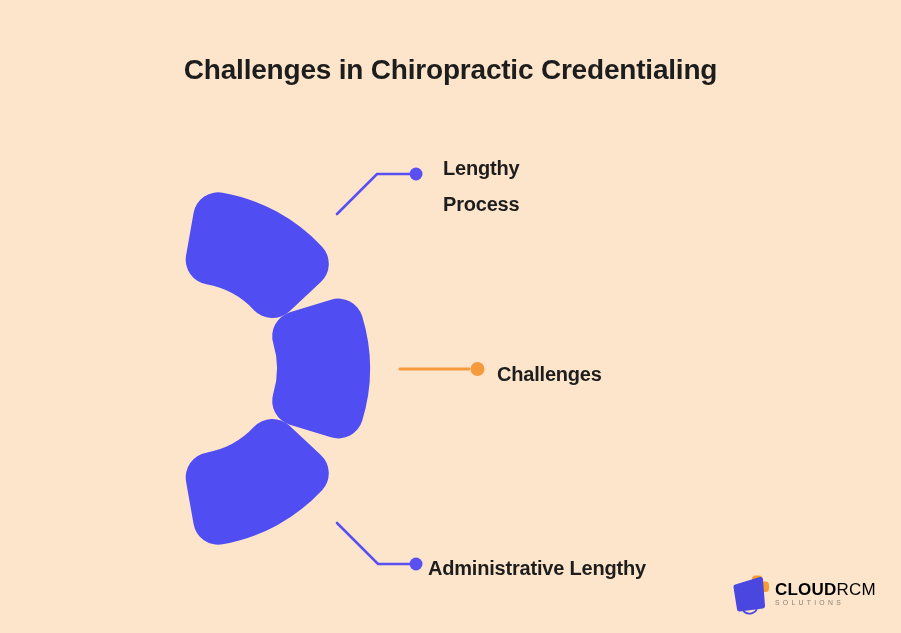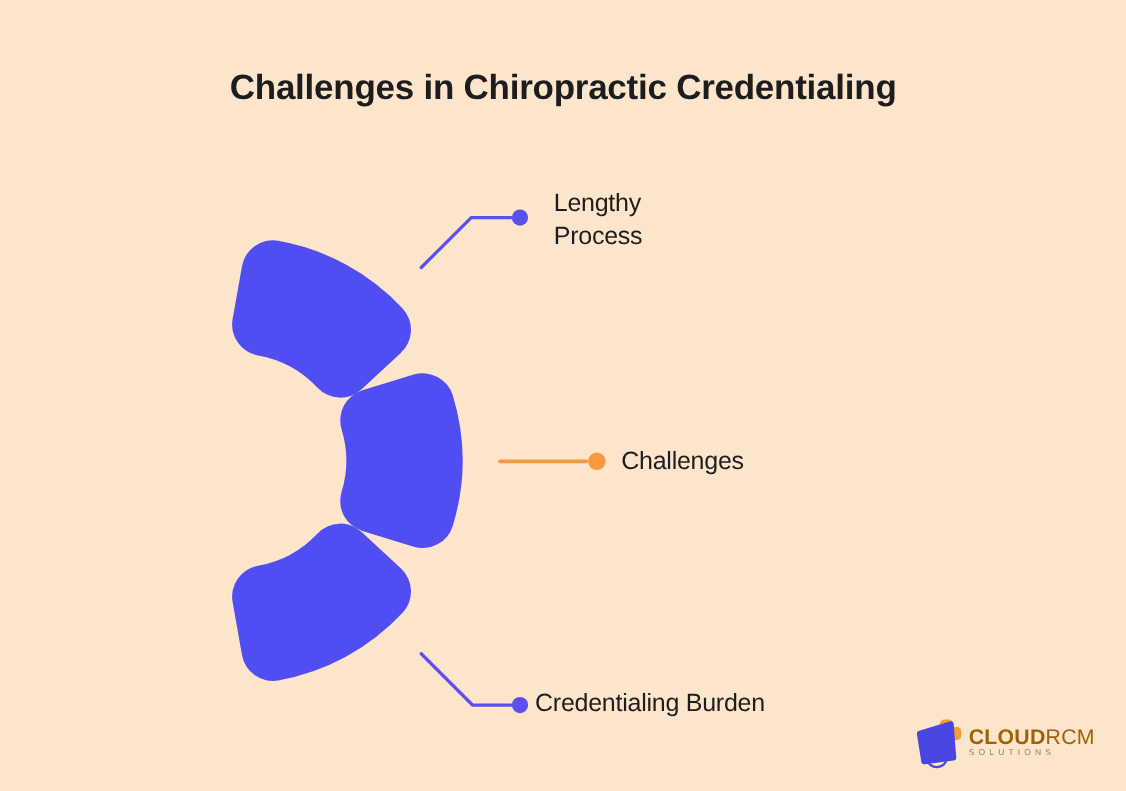--- a/index.html
+++ b/index.html
@@ -18,33 +18,33 @@
   }
   .figure-svg{position:absolute;left:0;top:0;width:901px;height:633px;}
   .seg{fill:#504DF2;stroke:#504DF2;stroke-width:50;stroke-linejoin:round;}
   .conn{fill:none;stroke-linecap:round;}
   .conn.blue{stroke:#5A50F2;stroke-width:2.6;}
   .conn.orange{stroke:#F79A3D;stroke-width:3;}
   .dot-blue{fill:#5A50F2;}
   .dot-orange{fill:#F79A3D;}
   .callout-label{
     position:absolute;
-    font-size:20px;font-weight:400;line-height:26px;
+    font-size:20px;font-weight:700;line-height:36px;
     letter-spacing:-0.2px;color:#1D1D1D;
   }
   .label-lengthy{left:443px;top:150px;width:120px;}
   .label-rejections{left:497px;top:356px;}
   .label-admin{left:428px;top:550px;}
   .logo{
     position:absolute;left:733px;top:575px;
     display:flex;align-items:flex-start;gap:5px;
   }
   .logo-icon{width:37px;height:42px;flex:0 0 auto;}
   .logo-text{padding-top:6px;}
-  .brand{font-size:17px;line-height:17px;color:#a16207;letter-spacing:0.2px;white-space:nowrap;}
+  .brand{font-size:17px;line-height:17px;color:#000000;letter-spacing:0.2px;white-space:nowrap;}
   .brand .b1{font-weight:800;}
   .brand .b2{font-weight:500;}
   .logo-subtitle{
     margin-top:1px;font-size:6.8px;line-height:8px;
     letter-spacing:3.3px;color:#8A8075;font-weight:500;white-space:nowrap;
   }
 </style>
 </head>
 <body>
 
@@ -66,21 +66,21 @@
       <line class="conn orange" x1="400" y1="369" x2="469" y2="369" stroke="#F79A3D"></line>
       <circle class="dot-orange" cx="477.5" cy="369" r="7" fill="#F79A3D"></circle>
 
       <polyline class="conn blue" points="337,523 378,564 409,564" stroke="#5A50F2"></polyline>
       <circle class="dot-blue" cx="416" cy="564" r="6.5" fill="#5A50F2"></circle>
     </g>
   </svg>
 
   <div class="callout-label label-lengthy">Lengthy Process</div>
   <div class="callout-label label-rejections">Challenges</div>
-  <div class="callout-label label-admin">Credentialing Burden</div>
+  <div class="callout-label label-admin">Administrative Lengthy</div>
 
   <div class="logo">
     <svg class="logo-icon" viewBox="0 0 37 42" aria-hidden="true">
       <g>
         <rect x="19" y="0.5" width="10.5" height="24.5" rx="3.5" fill="#F59C33"></rect>
         <rect x="12.5" y="6.5" width="23.5" height="10.5" rx="3.5" fill="#F59C33"></rect>
       </g>
       <g>
         <path d="M3,12 L27.5,4.5 L29.5,31 L6.5,34 Z" fill="#4A46E0" stroke="#4A46E0" stroke-width="5" stroke-linejoin="round"></path>
       </g>

